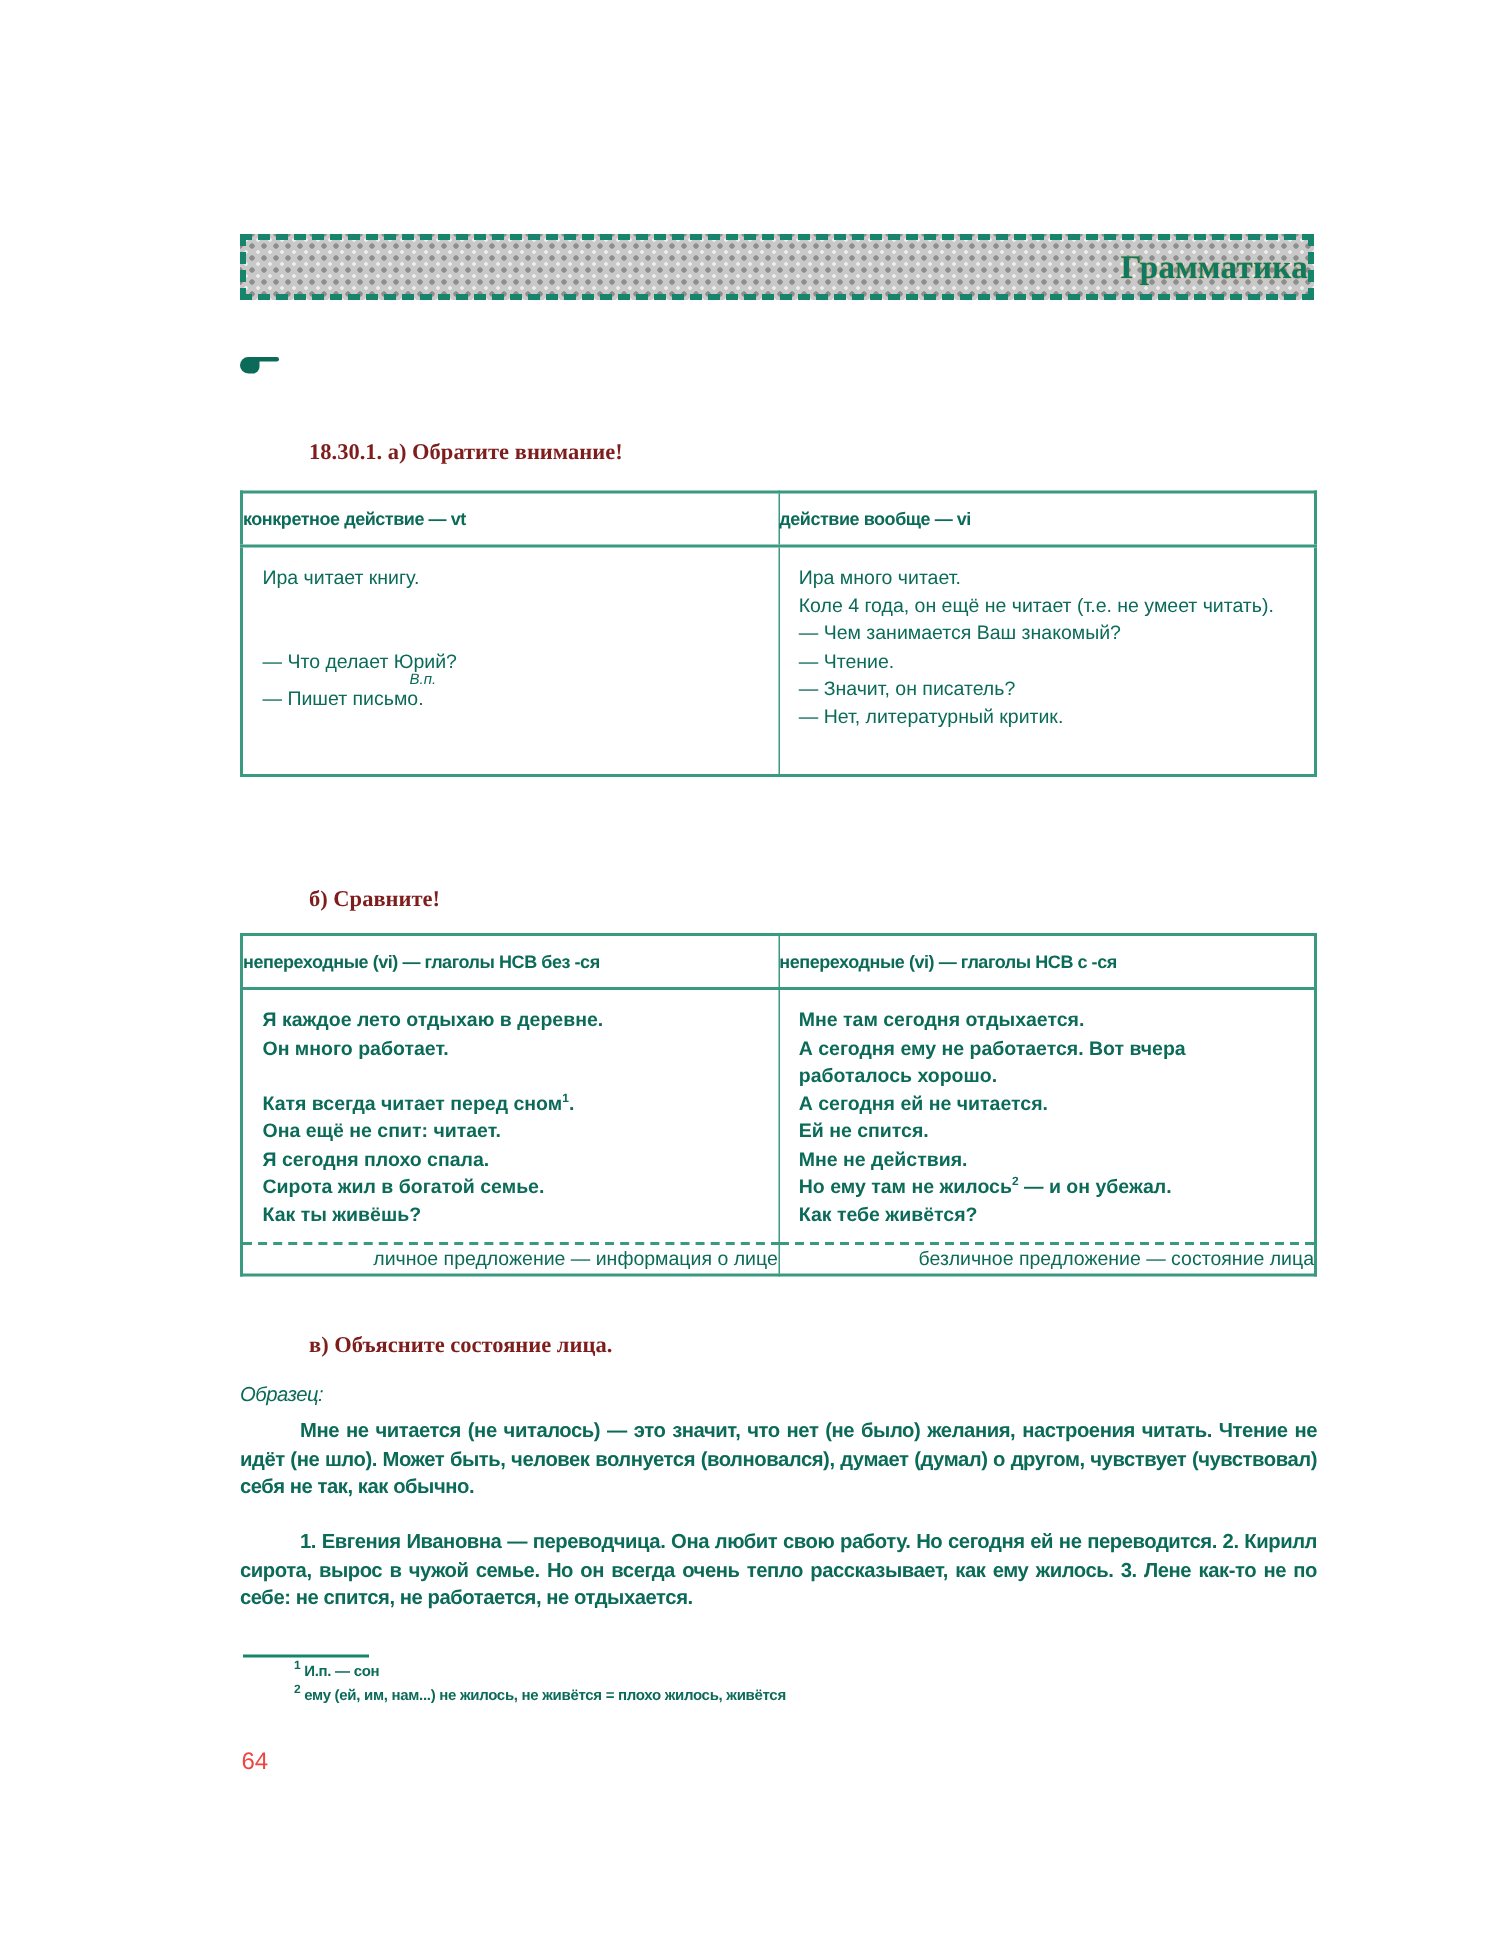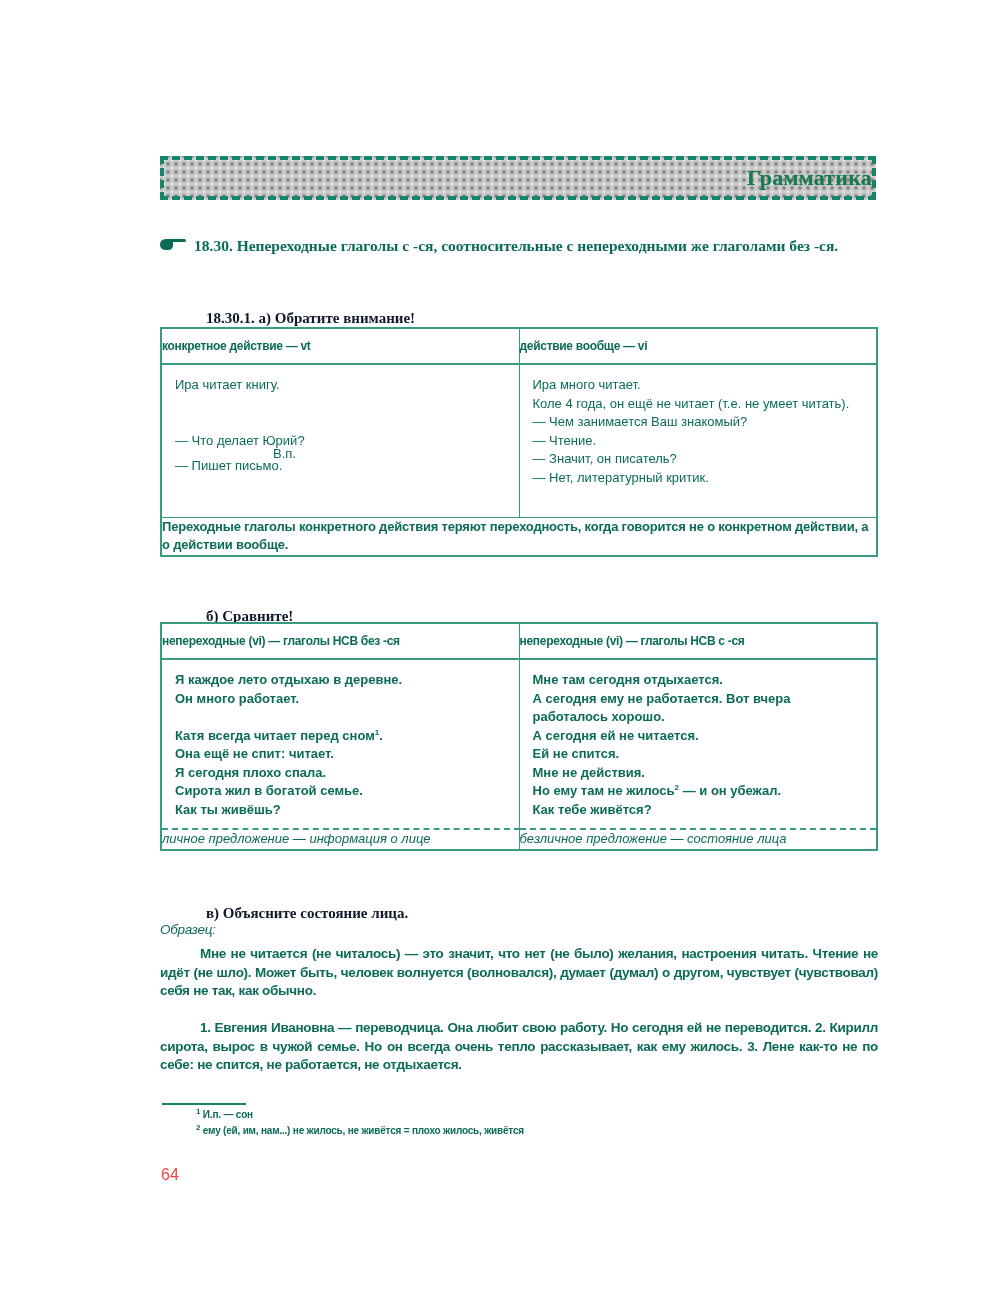--- a/index.html
+++ b/index.html
@@ -19,36 +19,36 @@
   .banner-title { font-family: "Liberation Serif", serif; font-weight: bold; font-size: 22px;
                   color: #0e7a63; text-shadow: 0 0 1px #b08a1a; letter-spacing: 0.2px; }
   .heading { position: absolute; left: 160px; width: 718px; font-family: "Liberation Serif", serif;
              font-weight: bold; font-size: 15.5px; line-height: 24px; color: #0b6b58; }
   .hand-icon { display: inline-block; width: 26px; height: 12px; position: relative; margin-right: 8px; vertical-align: 1px; }
   .hand-icon::before { content: ""; position: absolute; left: 0; top: 1px; width: 13px; height: 11px;
                        background: #0b6b58; border-radius: 6px 3px 5px 6px; }
   .hand-icon::after { content: ""; position: absolute; left: 10px; top: 1px; width: 16px; height: 3px;
                       background: #0b6b58; border-radius: 2px; }
   .sub { position: absolute; font-family: "Liberation Serif", serif; font-weight: bold;
-         font-size: 15px; color: #0f172a; margin-top: 16px; }
+         font-size: 15px; color: #7f1d1d; }
 
   table.grid { position: absolute; left: 160px; width: 718px; border-collapse: collapse;
                border: 2px solid #3a9a80; font-size: 13px; line-height: 18.5px; color: #0b6b58; }
   table.grid td, table.grid th { border: 1px solid #3a9a80; vertical-align: top; padding: 0; }
   table.grid th { font-weight: bold; font-size: 12px; height: 34px; vertical-align: middle;
                   text-align: left; letter-spacing: -0.3px; border-bottom: 2px solid #3a9a80; }
   .cell { padding: 11px 12px 8px 13px; }
   .line { display: block; white-space: nowrap; }
   .wrap { white-space: normal; }
   .bold { font-weight: bold; }
   .gap { display: block; height: 18.5px; }
   .note-row td { padding: 9px 12px 10px 13px; font-weight: bold; letter-spacing: -0.2px; }
-  .small-label { display: block; font-size: 13px; line-height: 9px; padding-left: 98px; margin-top: -1px; margin-bottom: -1px; }
-  .summary-row td { border-top: 2px dashed #3a9a80 !important; text-align: left;
-                    padding: 7px 4px 8px 4px; font-size: 13px; font-style: italic; }
+  .small-label { display: block; font-size: 10px; line-height: 9px; padding-left: 98px; margin-top: -1px; margin-bottom: -1px; font-style: italic; }
+  .summary-row td { border-top: 2px dashed #3a9a80 !important; text-align: right;
+                    padding: 7px 4px 8px 4px; font-size: 13px; }
 
   .body-text { position: absolute; left: 160px; width: 718px; font-size: 13.5px; line-height: 18.5px;
                color: #0b6b58; font-weight: bold; letter-spacing: -0.3px; text-align: justify; }
   .italic { font-style: italic; font-weight: normal; }
   .indent { text-indent: 40px; }
 
   .fn-rule { position: absolute; left: 162px; top: 1103px; width: 84px; height: 2px; background: #17856b; }
   .fn { position: absolute; left: 196px; font-size: 10px; line-height: 14px; font-weight: bold; color: #0b6b58; letter-spacing: -0.2px; white-space: nowrap; }
   sup { font-size: 8px; line-height: 0; vertical-align: super; }
   .page-num { position: absolute; left: 161px; top: 1166px; font-size: 16px; color: #ef4444; }
@@ -56,21 +56,21 @@
 </head>
 <body>
 
 <div class="page">
 
   <div class="banner">
     <span class="banner-title">Грамматика</span>
   </div>
 
   <div class="heading" style="top:234px;">
-    <span class="hand-icon"></span><span>18.30. Непереходные глаголы с -ся, соотносительные с непереходными же глаголами без -ся.</span>
+    <span class="hand-icon"></span>
   </div>
 
   <div class="sub" style="left:206px; top:294px;">18.30.1. а) Обратите внимание!</div>
 
   <table class="grid" style="top:327px;">
     <tbody>
         <tr>
       <th style="width:50%;">конкретное действие — vt</th>
       <th style="width:50%;">действие вообще — vi</th>
     </tr>
@@ -88,23 +88,20 @@
       <td>
         <div class="cell">
           <span class="line">Ира много читает.</span>
           <span class="line wrap">Коле 4 года, он ещё не читает (т.е. не умеет читать).</span>
           <span class="line">— Чем занимается Ваш знакомый?</span>
           <span class="line">— Чтение.</span>
           <span class="line">— Значит, он писатель?</span>
           <span class="line">— Нет, литературный критик.</span>
         </div>
       </td>
-    </tr>
-    <tr class="note-row">
-      <td colspan="2">Переходные глаголы конкретного действия теряют переходность, когда говорится не о конкретном действии, а о действии вообще.</td>
     </tr>
   </tbody>
     </table>
 
   <div class="sub" style="left:206px; top:592px;">б) Сравните!</div>
 
   <table class="grid" style="top:622px;">
     <tbody>
         <tr>
       <th style="width:50%;">непереходные (vi) — глаголы НСВ без -ся</th>

